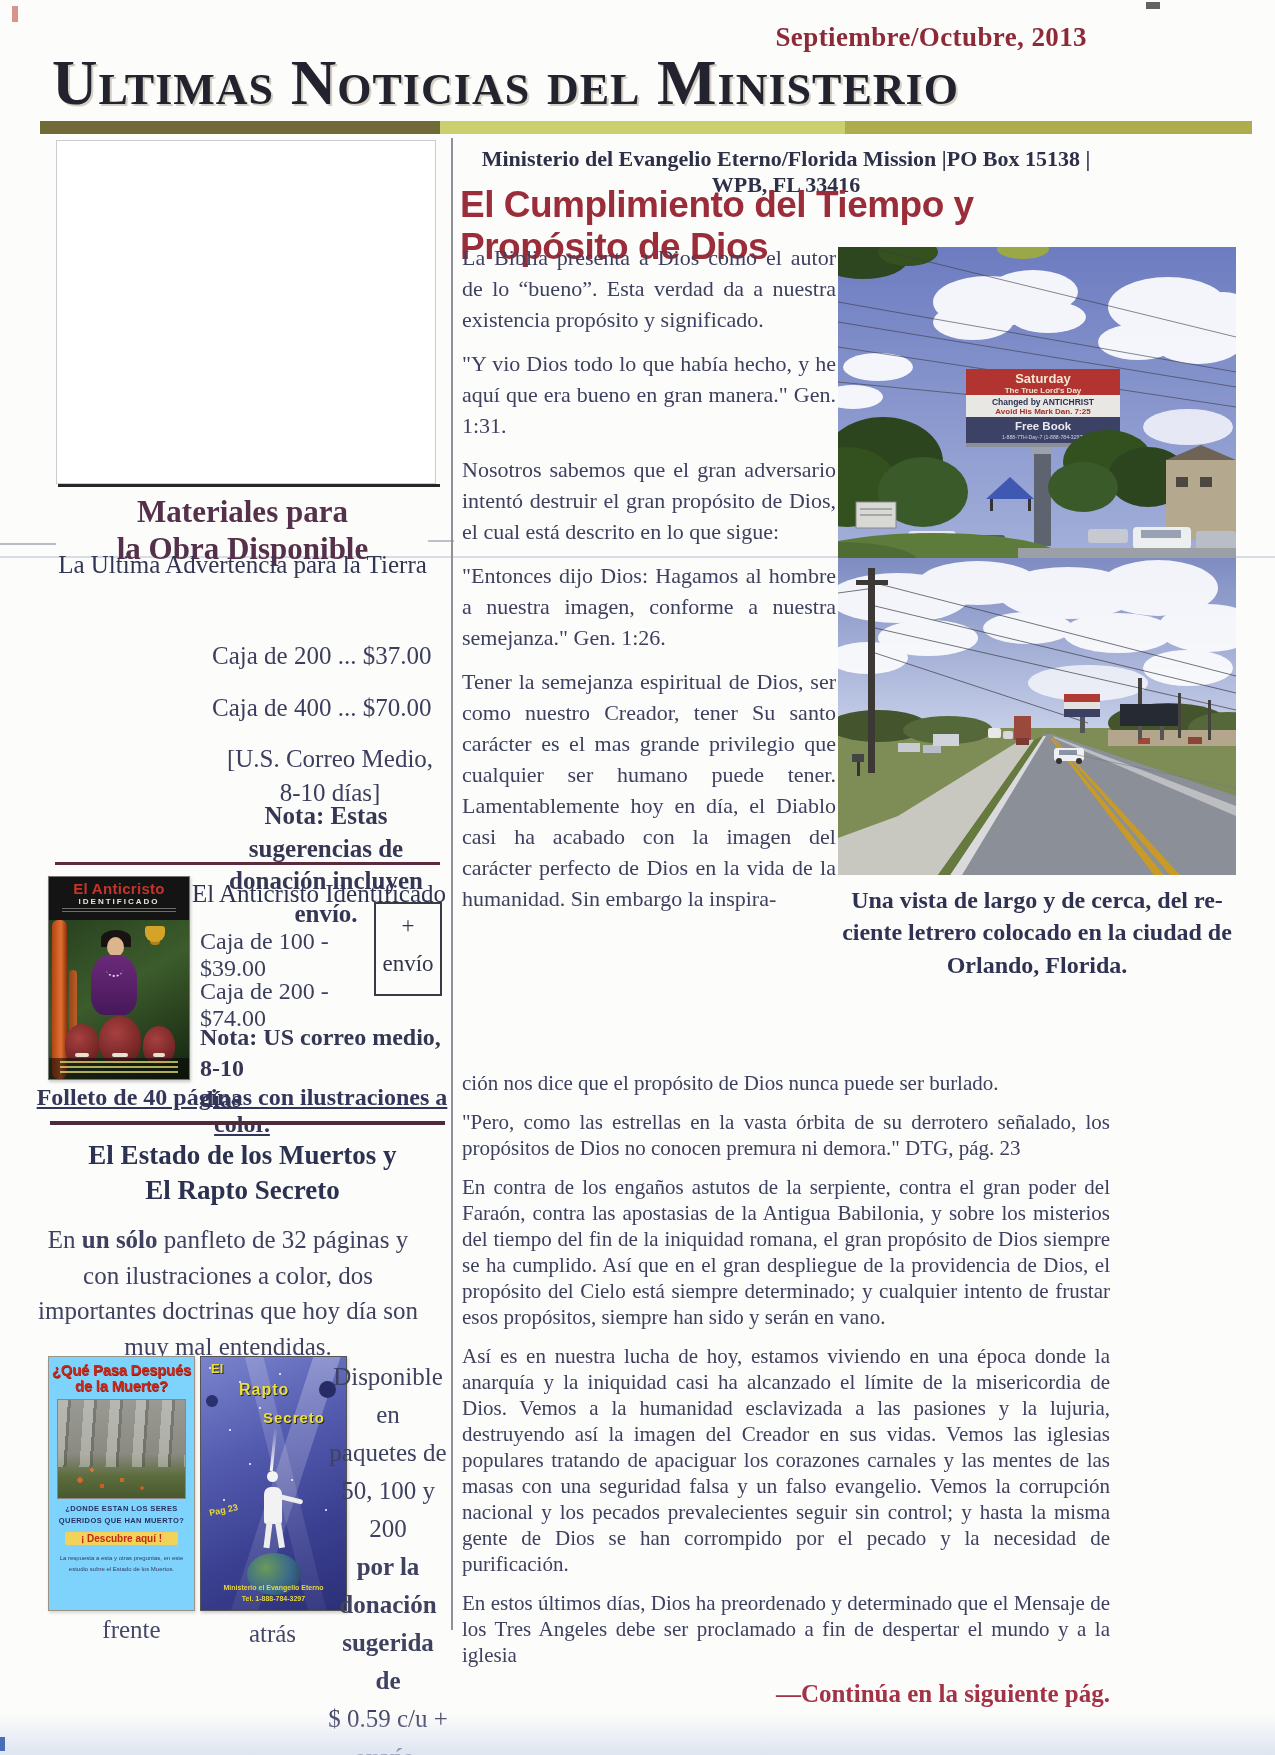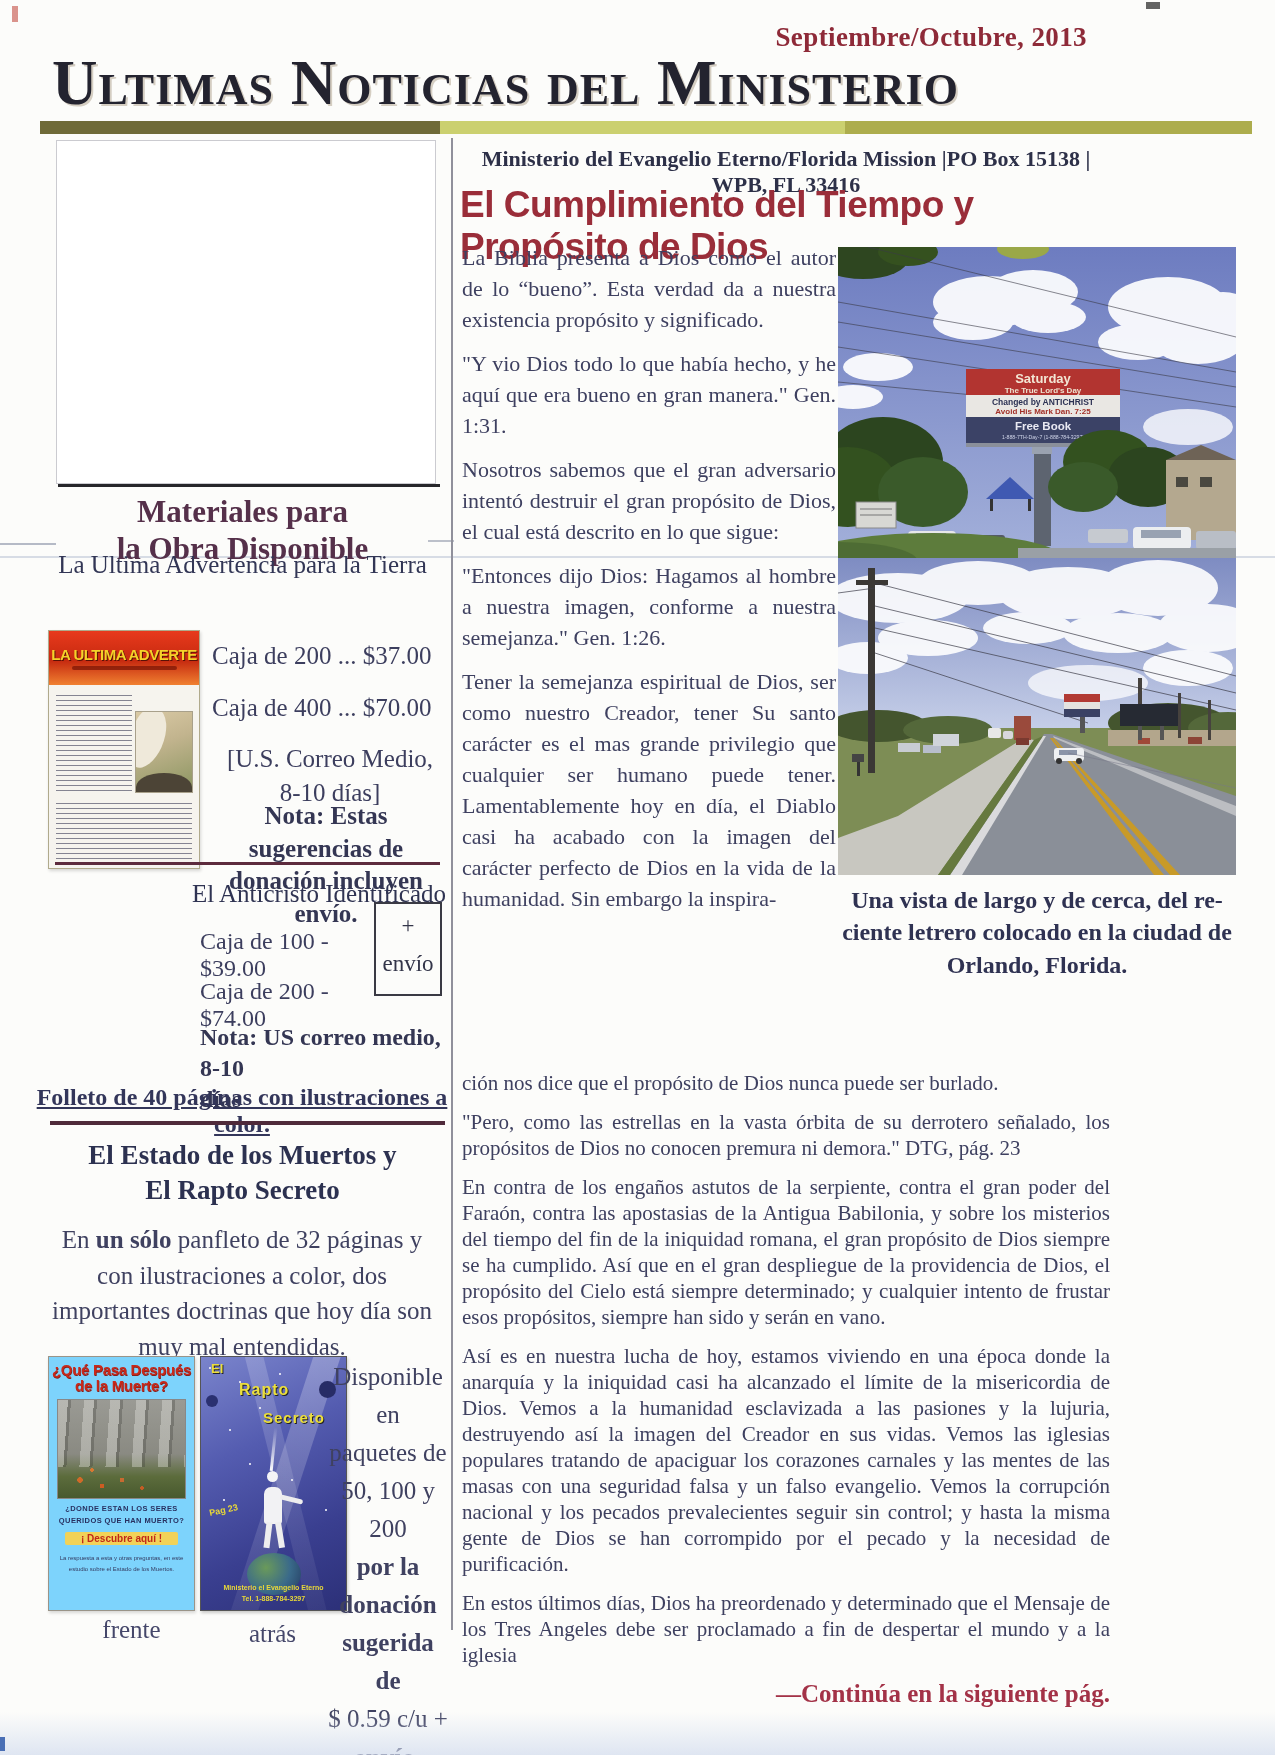--- a/index.html
+++ b/index.html
@@ -46,21 +46,21 @@
   .envio-box{left:374px;top:902px;width:64px;height:90px;border:2px solid #3a3a44;text-align:center;
       font-size:23px;color:#333549;}
   .envio-box .plus{display:block;margin-top:9px;}
   .envio-box .word{display:block;margin-top:12px;}
   .p2-note{left:200px;top:1022px;width:248px;font-weight:600;font-size:24px;line-height:1.3;color:#343653;}
   .p2-footer{left:36px;top:1084px;width:412px;text-align:center;font-weight:600;font-size:24px;
       text-decoration:underline;color:#33365a;}
   .divider2{left:50px;top:1121px;width:395px;height:4px;background:#4f2a3a;}
   .s2-heading{left:40px;top:1138px;width:405px;text-align:center;font-weight:700;font-size:27px;
       line-height:1.3;color:#2c3150;}
-  .s2-desc{left:42px;top:1222px;width:400px;text-align:center;font-size:25px;line-height:1.42;color:#3f4160;}
+  .s2-desc{left:28px;top:1222px;width:400px;text-align:center;font-size:25px;line-height:1.42;color:#3f4160;}
   .cover-label{text-align:center;font-size:25px;color:#45476a;}
   .front-label{left:59px;top:1616px;width:145px;}
   .back-label{left:200px;top:1620px;width:145px;}
   .avail{left:328px;top:1358px;width:120px;text-align:center;font-size:25px;line-height:1.52;color:#3f4160;}
   .avail span{display:block;}
   .avail .b{font-weight:700;}
   .avail .envio{font-size:27px;font-weight:700;}
 
   
   .tract-cover{left:48px;top:630px;width:150px;height:237px;border:1px solid #b0aa8c;background:#f6f4ee;
@@ -187,46 +187,56 @@
   <div class="abs rule-bar"></div>
   <div class="abs divider-v"></div>
 
   <div class="abs left-frame"></div>
   <div class="abs left-frame-bottom"></div>
 
   <div class="abs mat-heading pre">Materiales para
 la Obra Disponible</div>
   <div class="abs p1-name">La Ultima Advertencia para la Tierra</div>
 
-  <div class="abs tract-cover">
-    <div class="tract-head">
-      <span class="tract-title">LA ULTIMA ADVERTE</span>
-      <span class="tract-subbar"></span>
-    </div>
-    <div class="tract-body">
-      <div class="sim-lines tl-a"></div>
-      <div class="tract-img">
-        <span class="robe"></span>
-        <span class="crowd"></span>
-      </div>
-      <div class="sim-lines tl-b"></div>
-    </div>
-  </div>
 
   <div class="abs price p1-price1">Caja de 200 ...  $37.00</div>
   <div class="abs price p1-price2">Caja de 400 ...  $70.00</div>
   <div class="abs p1-ship pre">[U.S. Correo Medio,
 8-10 días]</div>
   <div class="abs p1-note pre">Nota: Estas sugerencias de
 donación incluyen envío.</div>
 
   <div class="abs divider1"></div>
 
   <div class="abs p2-name">El Anticristo Identificado</div>
 
+  <div class="abs anti-cover">
+    <div class="anti-head">
+      <div class="anti-title">El Anticristo</div>
+      <div class="anti-sub">IDENTIFICADO</div>
+      <div class="anti-tiny"></div>
+    </div>
+    <div class="anti-art">
+      <i class="trunk"></i>
+      <i class="trunk2"></i>
+      <i class="goblet"></i>
+      <i class="ahair"></i>
+      <i class="ahead"></i>
+      <i class="adress"></i>
+      <i class="apearls"></i>
+      <i class="beast b1"></i>
+      <i class="beast b2"></i>
+      <i class="beast b3"></i>
+      <div class="anti-cap">
+          <b></b>
+          <b></b>
+          <b></b>
+        </div>
+    </div>
+  </div>
 
   <div class="abs price p2-price1">Caja de 100 - $39.00</div>
   <div class="abs price p2-price2">Caja de 200 -  $74.00</div>
   <div class="abs envio-box">
     <span class="plus">+</span>
     <span class="word">envío</span>
   </div>
   <div class="abs p2-note pre">Nota:  US correo medio, 8-10
 días</div>
   <div class="abs p2-footer">Folleto de 40 páginas con ilustraciones a color.</div>

